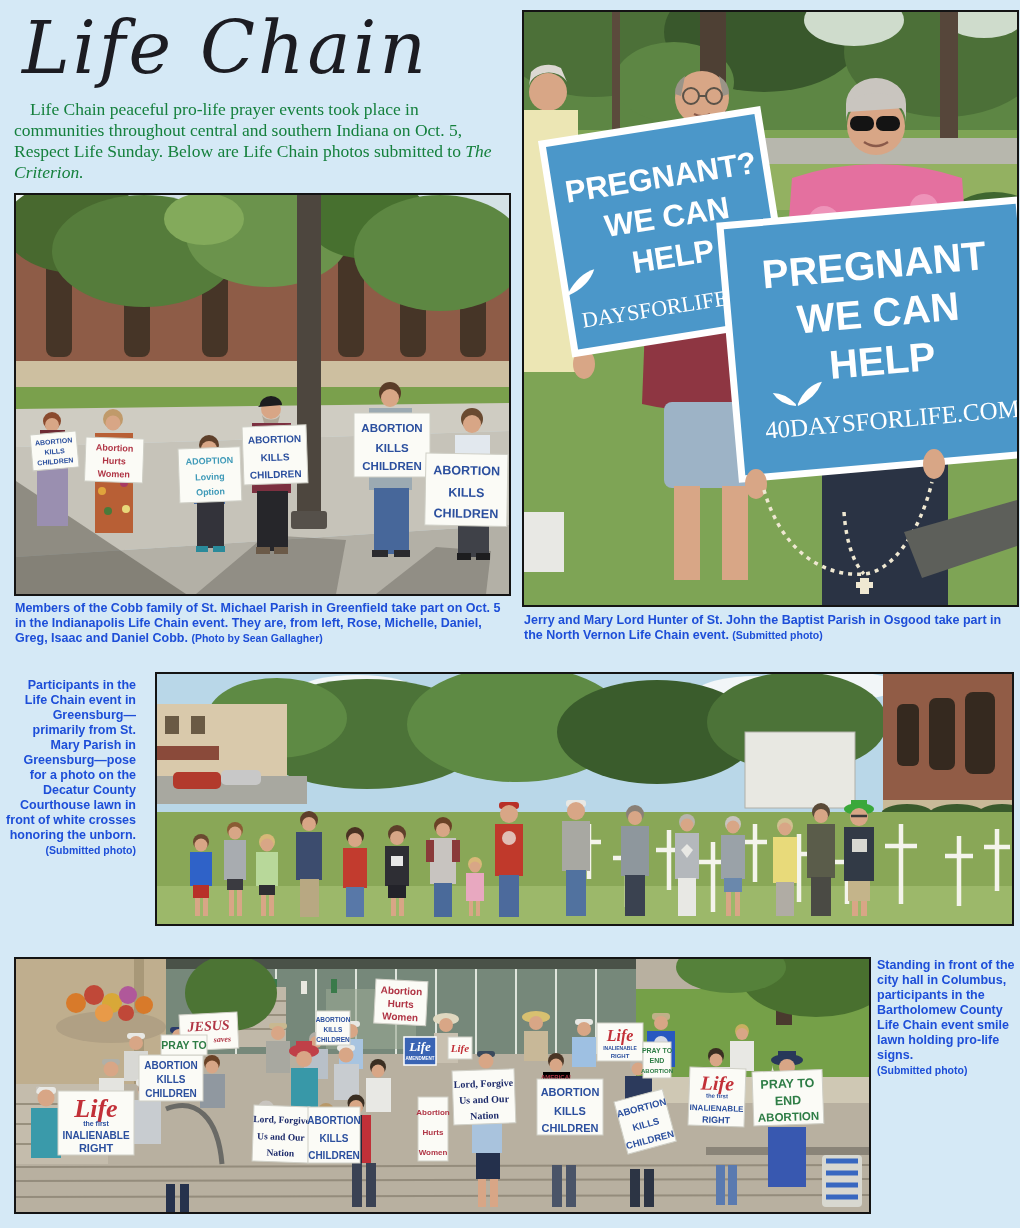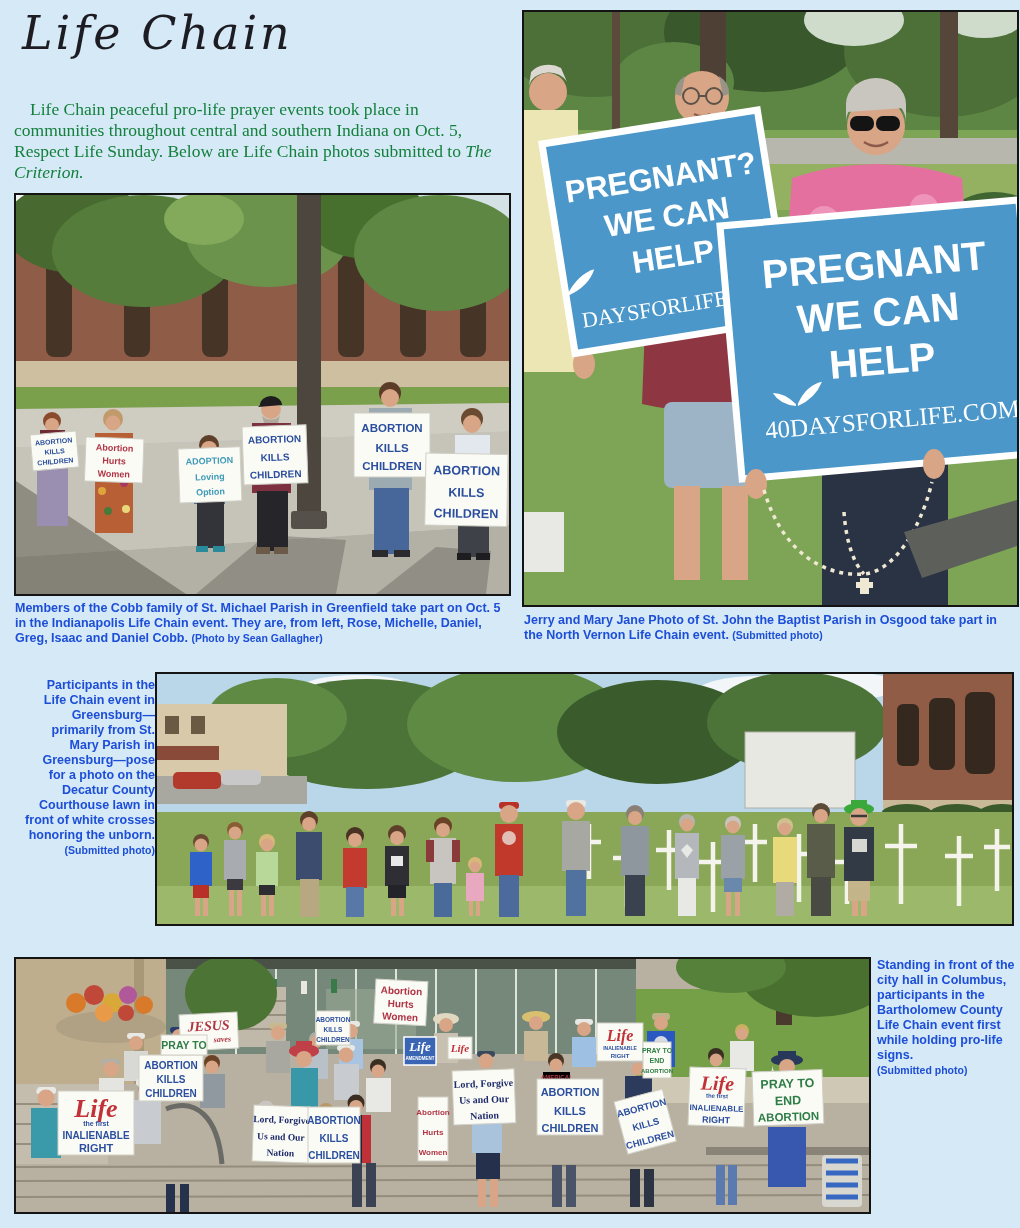--- a/index.html
+++ b/index.html
@@ -1,27 +1,27 @@
 <!DOCTYPE html>
 <html><head>
 <meta charset="utf-8">
 <style>
   html,body{margin:0;padding:0;}
   body{width:1020px;height:1228px;position:relative;background:#d5e9f6;font-family:"Liberation Sans",sans-serif;overflow:hidden;}
   .abs{position:absolute;}
-  #masthead{left:22px;top:6px;font-family:"DejaVu Serif",serif;font-style:italic;font-weight:500;font-size:46px;letter-spacing:3px;color:#1c1c22;}
+  #masthead{left:22px;top:6px;font-family:"DejaVu Serif",serif;font-style:italic;font-weight:500;font-size:72px;letter-spacing:3px;color:#1c1c22;}
   #intro{left:14px;top:99px;width:496px;font-family:"Liberation Serif",serif;font-size:17.5px;line-height:1.2;color:#15803d;text-indent:16px;}
   #intro .pub{font-style:italic;}
   .photo{border:2px solid #141414;background:#888;box-sizing:border-box;}
   .photo svg{display:block;}
   .caption{font-weight:bold;font-size:12.5px;line-height:1.2;color:#1d4ed8;}
   .credit{font-size:10.5px;}
   #cap1{left:15px;top:601px;width:494px;}
   #cap2{left:524px;top:613px;width:494px;}
-  #cap3{left:23px;top:678px;width:132px;text-align:right;}
+  #cap3{left:4px;top:678px;width:132px;text-align:right;}
   #cap4{left:877px;top:958px;width:138px;text-align:left;}
   
   text{text-anchor:middle;}
   .t-blue{fill:#2b4f9e;font-family:"Liberation Sans",sans-serif;font-weight:bold;}
   .t-teal{fill:#3f9ab8;font-family:"Liberation Sans",sans-serif;font-weight:bold;}
   .t-red{fill:#b03545;font-family:"Liberation Sans",sans-serif;font-weight:bold;}
   .t-green{fill:#2e7d46;font-family:"Liberation Sans",sans-serif;font-weight:bold;}
   .t-navy-serif{fill:#1c2a6a;font-family:"Liberation Serif",serif;font-weight:bold;}
   .t-white{fill:#ffffff;font-family:"Liberation Sans",sans-serif;font-weight:bold;}
   .t-white-serif{fill:#ffffff;font-family:"Liberation Serif",serif;}
@@ -249,21 +249,21 @@
   <ellipse cx="410" cy="452" rx="11" ry="15" class="skin"></ellipse>
   <g>
     <path d="M240,478 C258,540 300,565 340,562 C368,560 396,520 408,470" stroke="#efe8d2" stroke-width="3.5" fill="none" stroke-dasharray="4 5"></path>
     <path d="M320,500 C322,530 330,552 340,562" stroke="#efe8d2" stroke-width="3.5" fill="none" stroke-dasharray="4 5"></path>
     <rect x="336" y="566" width="9" height="16" fill="#efe8d2"></rect>
         <rect x="332" y="570" width="17" height="6" fill="#efe8d2"></rect>
   </g>
   <polygon points="380,520 493,488 493,534 398,566" fill="#5d5f5a"></polygon>
 </svg>
 </div>
-<div class="abs caption" id="cap2"><span>Jerry and Mary Jane Photo of St. John the Baptist Parish in Osgood take part in the North Vernon Life Chain event. </span><span class="credit">(Submitted photo)</span></div>
+<div class="abs caption" id="cap2"><span>Jerry and Mary Lord Hunter of St. John the Baptist Parish in Osgood take part in the North Vernon Life Chain event. </span><span class="credit">(Submitted photo)</span></div>
 
 <div class="abs caption" id="cap3"><span>Participants in the Life Chain event in Greensburg—primarily from St. Mary Parish in Greensburg—pose for a photo on the Decatur County Courthouse lawn in front of white crosses honoring the unborn. </span><br><span class="credit">(Submitted photo)</span></div>
 <div class="abs photo" style="left:155px;top:672px;width:859px;height:254px;">
 <svg width="855" height="250" viewBox="0 0 855 250">
   <rect width="855" height="250" fill="#b9d7e8"></rect>
   <ellipse cx="600" cy="18" rx="60" ry="16" fill="#f2f6f8"></ellipse>
       <ellipse cx="690" cy="12" rx="50" ry="14" fill="#f2f6f8"></ellipse>
   <ellipse cx="200" cy="14" rx="55" ry="13" fill="#f2f6f8"></ellipse>
   <g>
     <ellipse cx="210" cy="60" rx="120" ry="55" fill="#4c7338"></ellipse>
@@ -423,21 +423,21 @@
           <rect x="687" y="153" width="30" height="54" fill="#323a46"></rect>
           <rect x="695" y="165" width="15" height="13" fill="#d8d8d2"></rect>
           <rect x="691" y="207" width="22" height="20" fill="#c4b48a"></rect>
           <rect x="695" y="227" width="6" height="15" class="skin"></rect>
           <rect x="704" y="227" width="6" height="15" class="skin"></rect>
         </g>
   </g>
 </svg>
 </div>
 
-<div class="abs caption" id="cap4"><span>Standing in front of the city hall in Columbus, participants in the Bartholomew County Life Chain event first while holding pro-life signs. </span><br><span class="credit">(Submitted photo)</span></div>
+<div class="abs caption" id="cap4"><span>Standing in front of the city hall in Columbus, participants in the Bartholomew County Life Chain event smile lawn holding pro-life signs. </span><br><span class="credit">(Submitted photo)</span></div>
 <div class="abs photo" style="left:14px;top:957px;width:857px;height:257px;">
 <svg width="853" height="253" viewBox="0 0 853 253">
   <rect width="853" height="253" fill="#b8b0a0"></rect>
   <rect x="0" y="0" width="150" height="125" fill="#bfae8e"></rect>
   <rect x="118" y="0" width="10" height="125" fill="#a89878"></rect>
   <g>
     <rect x="150" y="0" width="470" height="95" fill="#76887a"></rect>
     <rect x="150" y="0" width="470" height="10" fill="#4a5248"></rect>
     <g stroke="#dfe4dc" stroke-width="2">
       <line x1="180" y1="10" x2="180" y2="95"></line>

